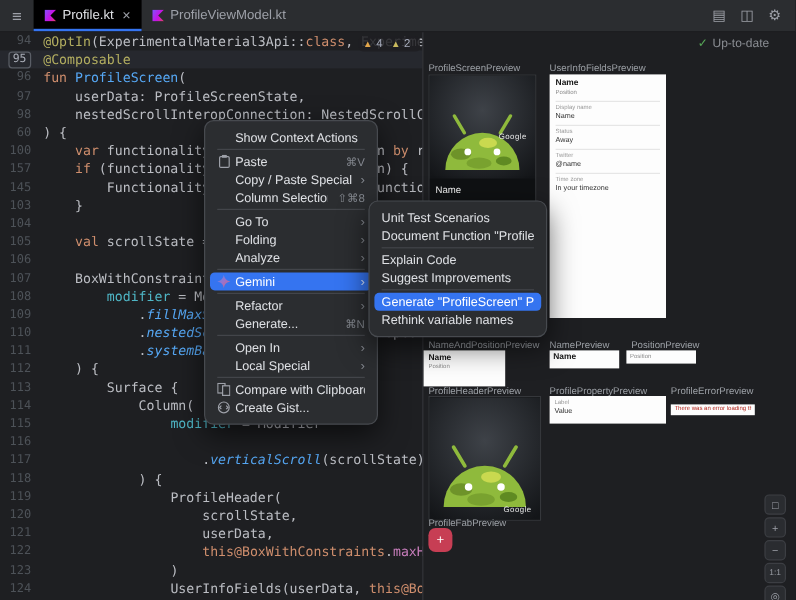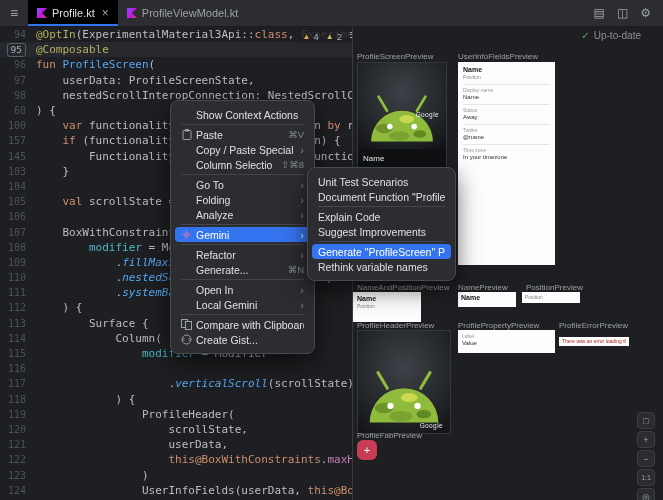--- a/index.html
+++ b/index.html
@@ -431,21 +431,21 @@
         <span class="sc">⌘N</span>
       </div>
       <div class="msep"></div>
       <div class="mi">
         <span class="ic"></span>
         <span class="lbl">Open In</span>
         <span class="arr">›</span>
       </div>
       <div class="mi">
         <span class="ic"></span>
-        <span class="lbl">Local Gemini</span>
+        <span class="lbl">Local Special</span>
         <span class="arr">›</span>
       </div>
       <div class="msep"></div>
       <div class="mi">
         <span class="ic">
           <svg width="11" height="11" viewBox="0 0 11 11">
             <rect x="0.5" y="0.5" width="6" height="8" fill="none" stroke="#9DA0A8"></rect>
             <rect x="4.5" y="2.5" width="6" height="8" fill="#2B2D30" stroke="#9DA0A8"></rect>
           </svg>
         </span>

